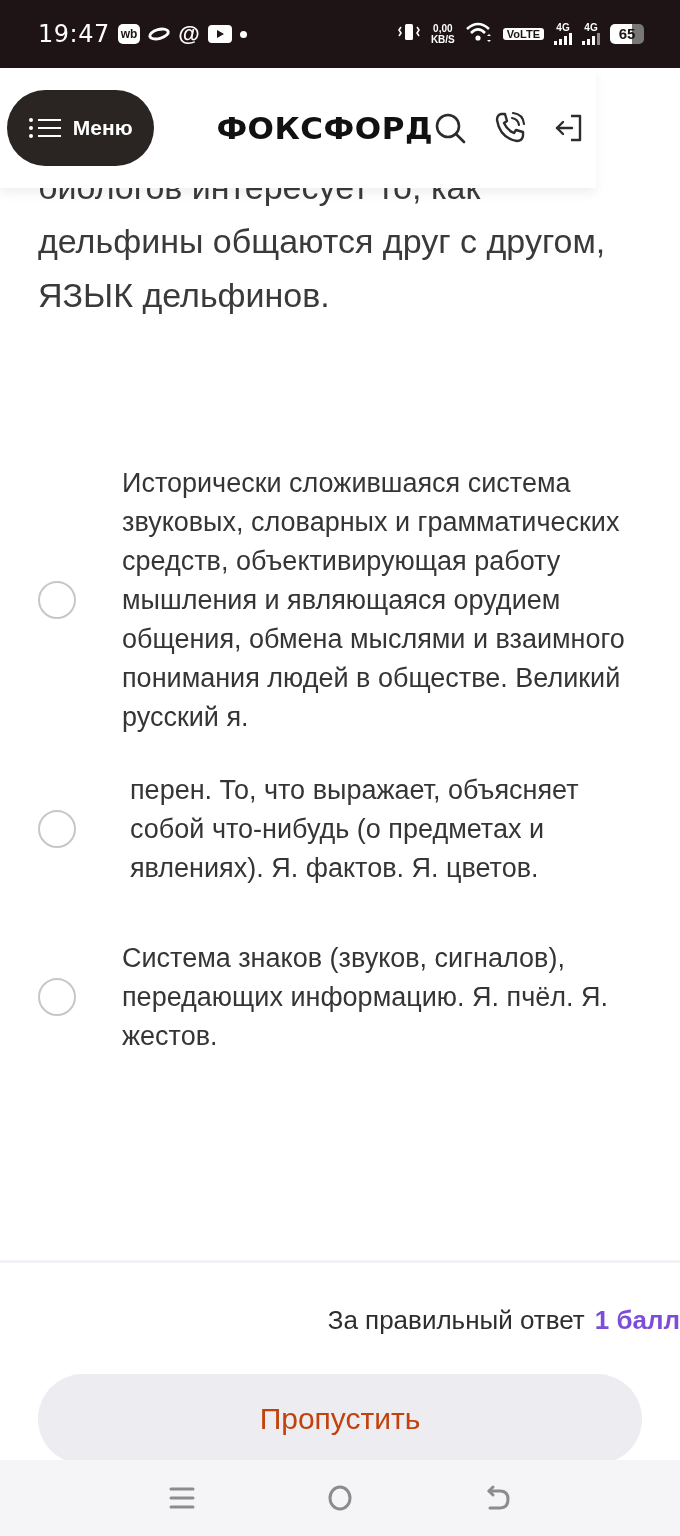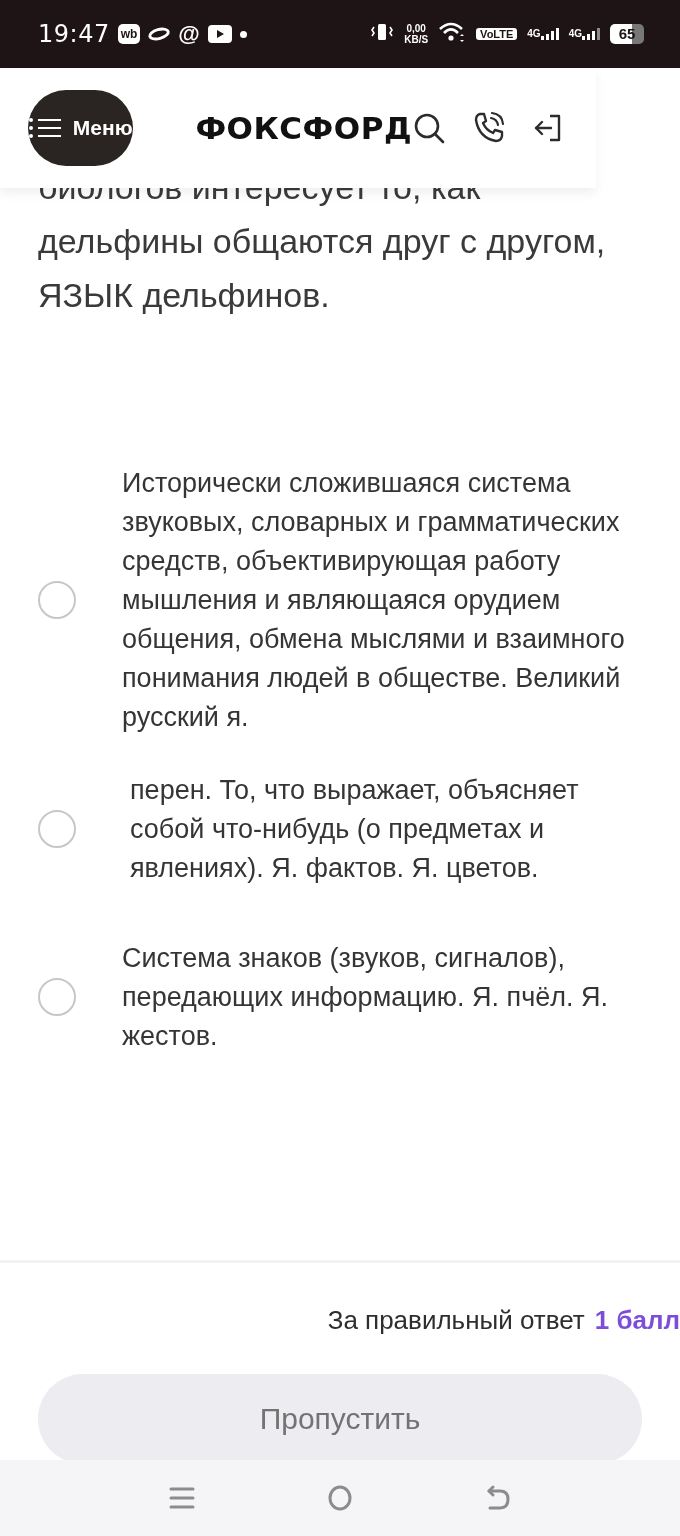--- a/index.html
+++ b/index.html
@@ -24,30 +24,30 @@
     .sb-oval { width: 22px; height: 12px; border: 3px solid #fff; border-radius: 50%; transform: rotate(-15deg); }
     .sb-at { font-size: 22px; font-weight: bold; line-height: 1; }
     .sb-yt { width: 24px; height: 18px; background:#fff; border-radius:4px; position:relative; }
     .sb-yt::after { content:""; position:absolute; left:9px; top:5px; border-left:7px solid #1e1415; border-top:4px solid transparent; border-bottom:4px solid transparent; }
     .sb-dot { width: 7px; height: 7px; background:#fff; border-radius:50%; }
     .sb-right { display: flex; align-items: center; gap: 10px; }
     .sb-vib { font-size: 16px; }
     .sb-speed { font-size: 10px; font-weight: bold; line-height: 11px; text-align: center; }
     .sb-wifi { font-size: 20px; }
     .sb-volte { background:#fff; color:#1e1415; font-size:11px; font-weight:bold; border-radius:3px; padding:0 4px; }
-    .sb-signal { display:flex; flex-direction:row; align-items:center; font-size:10px; font-weight:bold; line-height:10px; }
+    .sb-signal { display:flex; flex-direction:column; align-items:center; font-size:10px; font-weight:bold; line-height:10px; }
     .bars { display:flex; align-items:flex-end; gap:2px; height:12px; }
     .bars span { width:3px; background:#fff; display:block; }
     .sb-battery { width: 34px; height: 20px; border-radius: 5px; background: linear-gradient(90deg,#fff 0 65%, #777 65% 100%); color:#1e1415; font-size:15px; font-weight:bold; text-align:center; line-height:20px; }
 
     
     .header {
       position: absolute; top: 68px; left: 0; width: 596px; height: 120px;
       background: #fff; display: flex; align-items: center;
-      padding: 0 28px;
+      padding: 0 7px;
       box-shadow: 0 6px 10px rgba(0,0,0,0.06);
       z-index: 5;
     }
     .menu-btn {
       width: 164px; height: 76px; border-radius: 38px; background: #2a2522;
       color: #fff; display: flex; align-items: center; justify-content: center; gap: 12px;
       font-size: 21px; font-weight: bold;
     }
     .menu-icon { width: 32px; height: 22px; position: relative; }
     .menu-icon i { position:absolute; left:0; width:4px; height:4px; background:#fff; border-radius:50%; }
@@ -83,21 +83,21 @@
       background: #fff; border-top: 3px solid #f2f2f6;
     }
     .score-line {
       position: absolute; top: 42px; left: 0; width: 680px; text-align: right;
       font-size: 26px; color: #2e2e2e;
     }
     .score-value { color: #7c4dd8; font-weight: bold; margin-left: 10px; }
     .skip-btn {
       position: absolute; top: 111px; left: 38px; width: 604px; height: 90px;
       border-radius: 45px; background: #ececf1; border: none;
-      color: #737373; font-size: 30px; text-align: center; line-height: 90px;
+      color: #c2410c; font-size: 30px; text-align: center; line-height: 90px;
       font-family: "Liberation Sans", sans-serif;
     }
 
     
     .nav-bar {
       position: absolute; top: 1460px; left: 0; width: 680px; height: 76px;
       background: #f5f5f8; display: flex; align-items: center; justify-content: center; gap: 130px;
     }
     .nav-bar svg { display: block; }
   </style>

